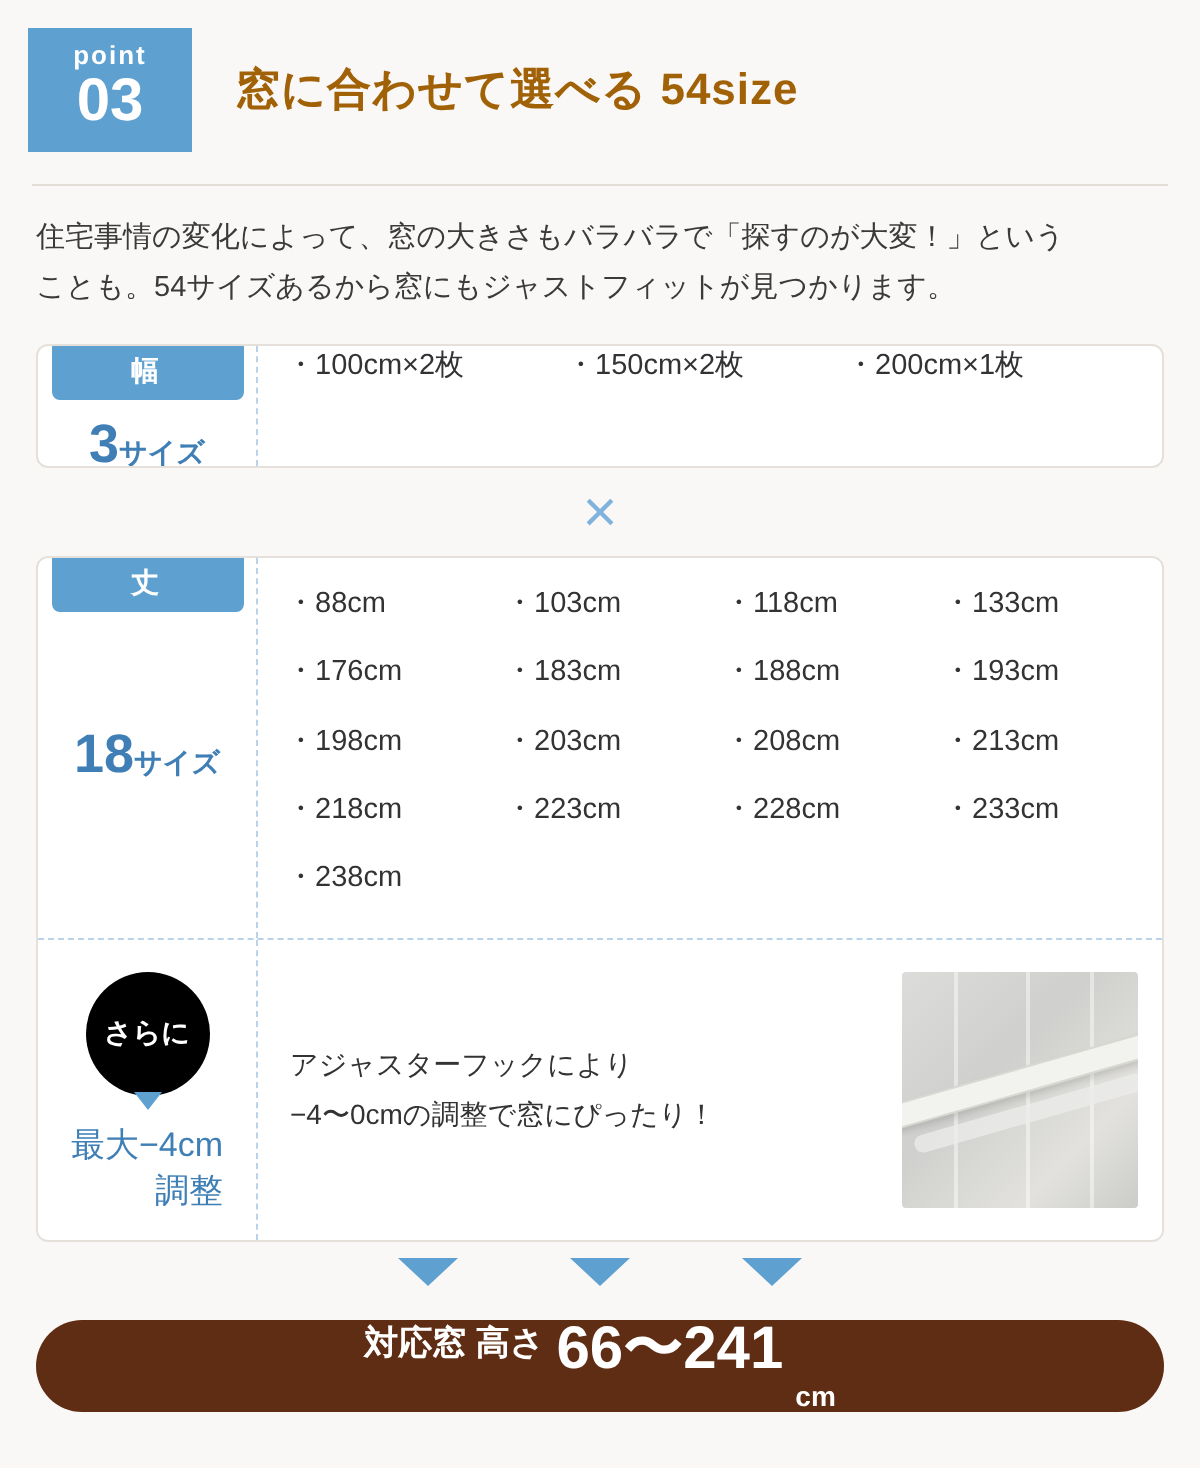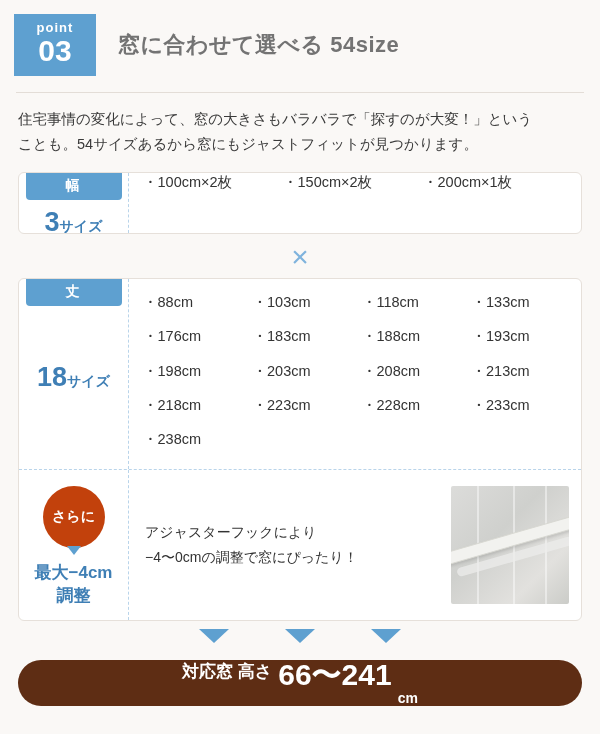--- a/index.html
+++ b/index.html
@@ -43,21 +43,21 @@
     font-weight: bold;
     line-height: 1.05;
   }
   .header-title {
     flex: 1;
     display: flex;
     align-items: center;
     padding-left: 22px;
     font-size: 22px;
     font-weight: bold;
-    color: #737373;
+    color: #a16207;
     letter-spacing: 0.5px;
   }
   .rule {
     margin: 16px 16px 0 16px;
     border-top: 1px solid #e3ddd7;
   }
 
   
   .lead {
     margin: 14px 18px 0 18px;
@@ -163,43 +163,43 @@
   .length-bottom { display: flex; align-items: stretch; min-height: 150px; }
   .length-bottom .card-side {
     justify-content: flex-start;
     padding-top: 16px;
     border-right: 1px dashed #b9d4ea;
   }
   .bubble {
     position: relative;
     width: 62px; height: 62px;
     border-radius: 50%;
-    background: #c2410c;
+    background: #000000;
     color: #fff;
     display: flex;
     align-items: center;
     justify-content: center;
     font-size: 14px;
     font-weight: bold;
   }
   .bubble:after {
     content: "";
     position: absolute;
     bottom: -7px; left: 50%;
     margin-left: -7px;
     border-left: 7px solid transparent;
     border-right: 7px solid transparent;
     border-top: 9px solid #5ea0d0;
   }
   .adj-value {
     margin-top: 14px;
     color: #3f7fb5;
-    font-weight: bold;
+    font-weight: normal;
     font-size: 17px;
-    text-align: center;
+    text-align: right;
     line-height: 1.35;
   }
   .adjuster-body {
     flex: 1;
     display: flex;
     align-items: center;
     padding: 10px 12px 10px 16px;
   }
   .adjuster-text {
     flex: 1;

